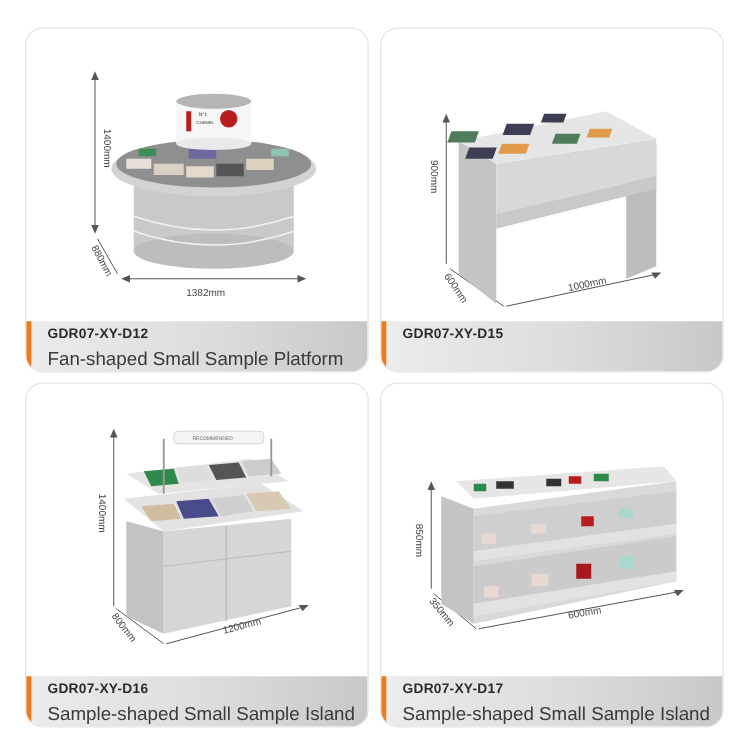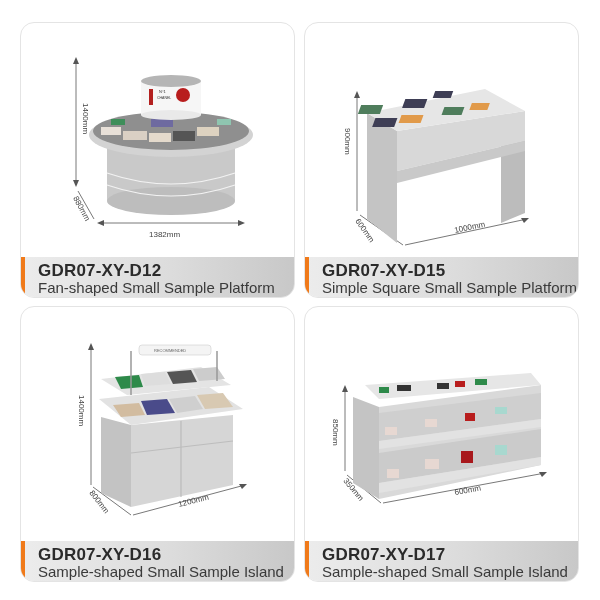--- a/index.html
+++ b/index.html
@@ -10,21 +10,21 @@
   .card.c1 { left: 20px;  top: 22px; }
   .card.c2 { left: 304px; top: 22px; }
   .card.c3 { left: 20px;  top: 306px; }
   .card.c4 { left: 304px; top: 306px; }
   .figure { position: absolute; left: 0; top: 0; width: 275px; height: 236px; }
   .figure svg { width: 100%; height: 100%; display: block; }
   .caption { position: absolute; left: 0; bottom: 0; width: 100%; height: 40px;
              background: linear-gradient(90deg, #ececec 0%, #dcdcdc 55%, #c8c8c8 100%);
              box-sizing: border-box; padding-left: 17px; }
   .caption .accent { position: absolute; left: 0; top: 0; width: 4px; height: 100%; }
-  .caption .code { position: absolute; left: 17px; top: 4px; font-size: 17px; font-weight: bold;
+  .caption .code { position: absolute; left: 17px; top: 4px; font-size: 11px; font-weight: bold;
                    color: #2b2b2b; letter-spacing: 0.2px; }
   .caption .desc { position: absolute; left: 17px; top: 22px; font-size: 15px; color: #3a3a3a; }
   .dim { font-size: 8px; fill: #444; font-family: "Liberation Sans", sans-serif; }
 </style>
 </head>
 <body>
 
 <div class="card c1">
   <div class="figure">
     <svg viewBox="0 0 275 236">
@@ -96,21 +96,20 @@
       <rect x="155" y="68" width="18" height="7" fill="#3e3e55" transform="skewX(-20)"></rect>
       <rect x="105" y="95" width="22" height="9" fill="#3e3e55" transform="skewX(-20)"></rect>
       <rect x="130" y="92" width="22" height="8" fill="#e19a4a" transform="skewX(-20)"></rect>
       <rect x="170" y="84" width="20" height="8" fill="#4f7d5c" transform="skewX(-20)"></rect>
       <rect x="196" y="80" width="18" height="7" fill="#e19a4a" transform="skewX(-20)"></rect>
     </svg>
   </div>
   <div class="caption">
     <div class="accent" style="background:#f07a1a"></div>
     <div class="code">GDR07-XY-D15</div>
-    <div class="desc">Simple Square Small Sample Platform</div>
   </div>
 </div>
 
 <div class="card c3">
   <div class="figure">
     <svg viewBox="0 0 275 236">
       <line x1="70" y1="40" x2="70" y2="178" stroke="#555" stroke-width="0.8"></line>
       <polygon points="70,36 67,43 73,43" fill="#555"></polygon>
       <text class="dim" transform="translate(58,88) rotate(90)">1400mm</text>
       <line x1="72" y1="180" x2="110" y2="208" stroke="#555" stroke-width="0.8"></line>

